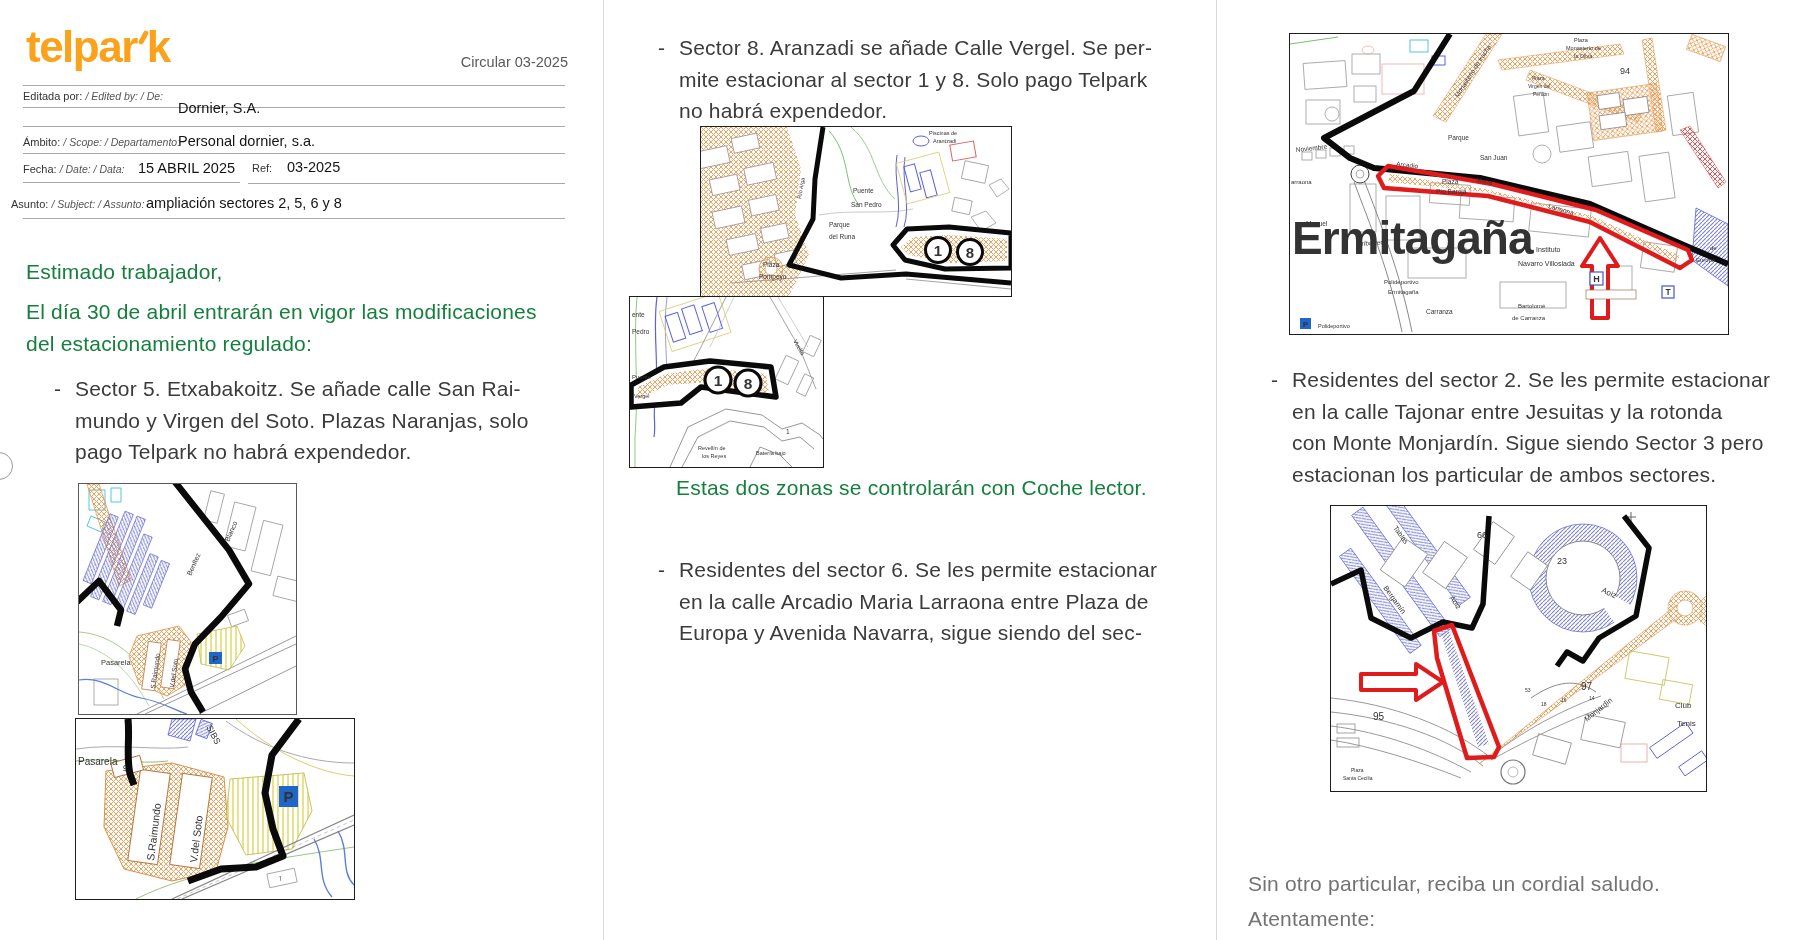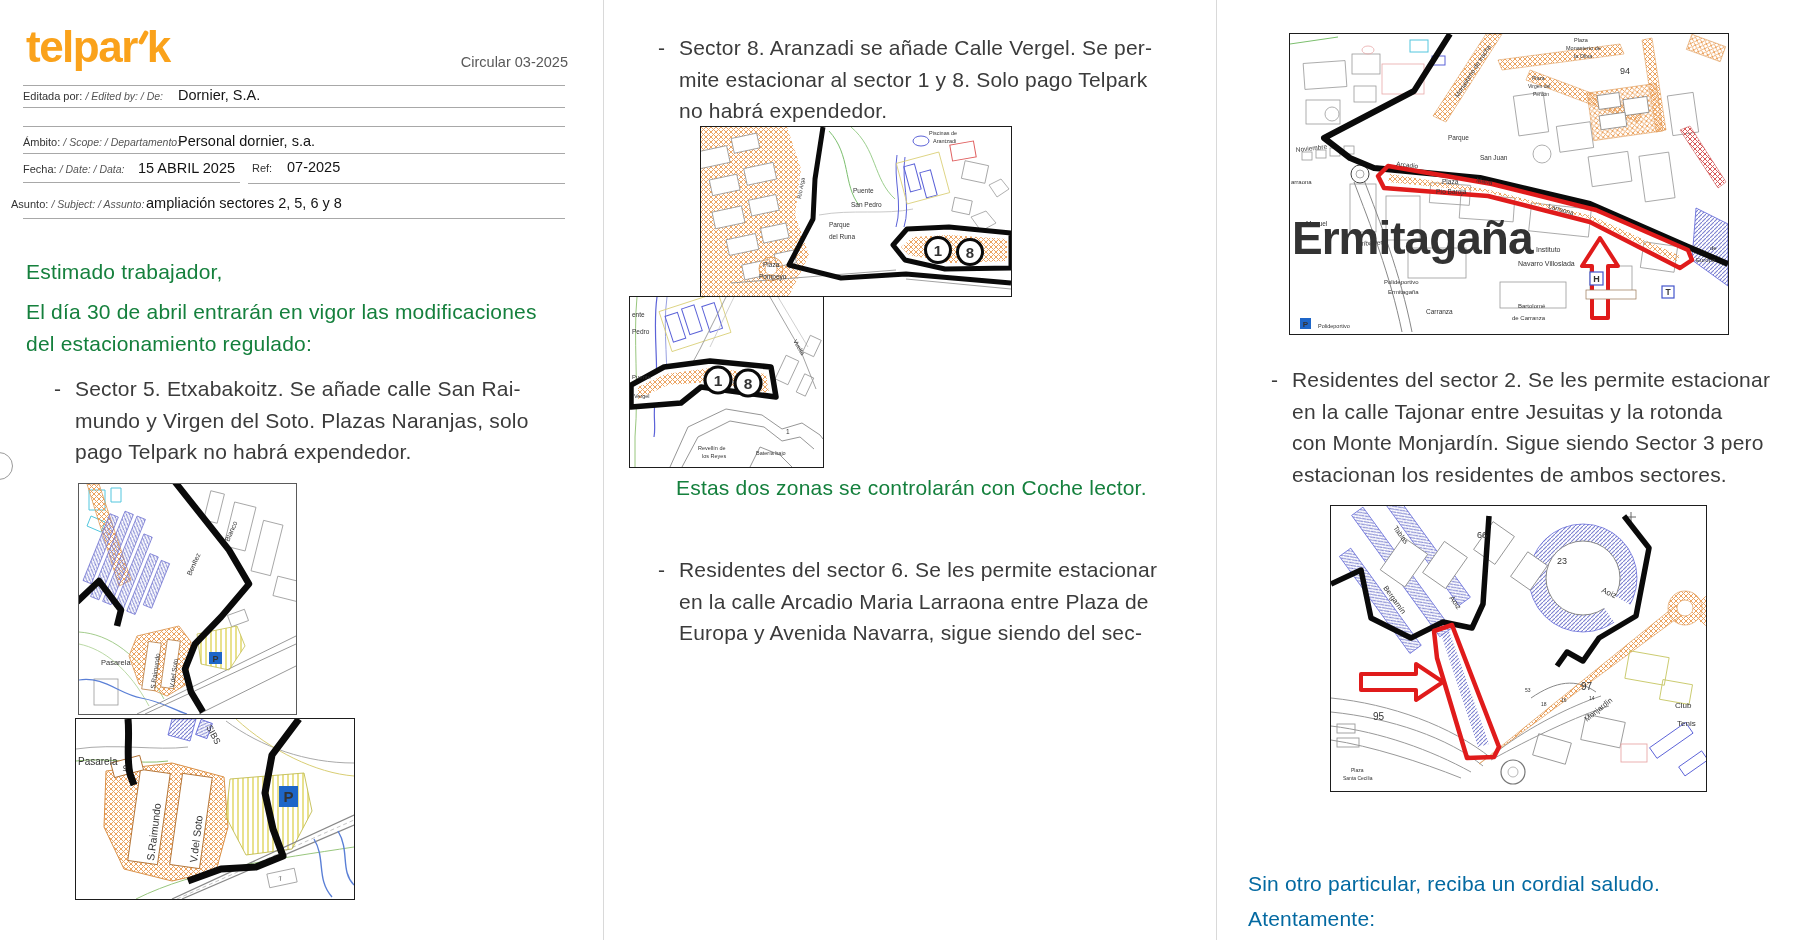--- a/index.html
+++ b/index.html
@@ -13,21 +13,21 @@
   .circular{position:absolute;left:370px;top:54px;width:198px;text-align:right;font-size:14.5px;color:#595959;}
   .hline{position:absolute;height:1px;background:#a8a8a8;}
   .flabel{position:absolute;font-size:11px;color:#333;white-space:nowrap;text-align:center;}
   .flabel .it{font-style:italic;color:#555;font-size:10.5px;}
   .fvalue{position:absolute;font-size:14.5px;color:#141414;white-space:nowrap;}
   
   .txt{position:absolute;font-size:21px;line-height:31.5px;letter-spacing:.2px;color:#15803d;white-space:nowrap;}
   .bullet{position:absolute;display:flex;font-size:21px;line-height:31.5px;letter-spacing:.2px;color:#3b3b3b;}
   .bullet .dash{width:21px;flex:none;}
   .bullet .lines div{white-space:nowrap;}
-  .closing{position:absolute;font-size:21px;line-height:35px;letter-spacing:.2px;color:#0369a1;white-space:nowrap;}
+  .closing{position:absolute;font-size:21px;line-height:35px;letter-spacing:.2px;color:#737373;white-space:nowrap;}
   
   .map{position:absolute;background:#fff;}
   .map svg{display:block;}
   .frame1{border:1px solid #5a5a5a;}
   .frame2{border:1.5px solid #1d1d1d;}
   svg text{font-family:"Liberation Sans",sans-serif;fill:#333;}
   .edge-circle{position:absolute;left:-15px;top:452px;width:26px;height:26px;border:1.5px solid #9a9a9a;border-radius:50%;}
 </style>
 </head>
 <body>
@@ -60,29 +60,29 @@
 
   <div class="hline" style="left:23px;top:85px;width:542px"></div>
   <div class="hline" style="left:23px;top:107px;width:542px"></div>
   <div class="hline" style="left:23px;top:126px;width:542px"></div>
   <div class="hline" style="left:23px;top:153px;width:542px"></div>
   <div class="hline" style="left:23px;top:182px;width:217px"></div>
   <div class="hline" style="left:248px;top:183px;width:317px"></div>
   <div class="hline" style="left:23px;top:218px;width:542px"></div>
 
   <div class="flabel" style="left:23px;top:90px"><span>Editada por:</span> <span class="it">/ Edited by: / De:</span></div>
-  <div class="fvalue" style="left:178px;top:87px">Dornier, S.A.</div>
+  <div class="fvalue" style="left:178px;top:100px">Dornier, S.A.</div>
 
   <div class="flabel" style="left:23px;top:136px"><span>Ámbito:</span> <span class="it">/ Scope: / Departamento:</span></div>
   <div class="fvalue" style="left:178px;top:133px">Personal dornier, s.a.</div>
 
   <div class="flabel" style="left:23px;top:163px"><span>Fecha:</span> <span class="it">/ Date: / Data:</span></div>
   <div class="fvalue" style="left:138px;top:160px">15 ABRIL 2025</div>
   <div class="flabel" style="left:252px;top:162px">Ref:</div>
-  <div class="fvalue" style="left:287px;top:159px">07-2025</div>
+  <div class="fvalue" style="left:287px;top:159px">03-2025</div>
 
   <div class="flabel" style="left:11px;top:198px"><span>Asunto:</span> <span class="it">/ Subject: / Assunto:</span></div>
   <div class="fvalue" style="left:146px;top:195px">ampliación sectores 2, 5, 6 y 8</div>
 
   <div class="txt" style="left:26px;top:256px">Estimado trabajador,</div>
   <div class="txt" style="left:26px;top:296px">
     <div>El día 30 de abril entrarán en vigor las modificaciones</div>
     <div>del estacionamiento regulado:</div>
   </div>
 
@@ -423,21 +423,21 @@
       <text x="15.5" y="293" text-anchor="middle" font-size="8" fill="#fff" font-weight="bold">P</text>
     </svg>
   </div>
 
   <div class="bullet" style="left:1271px;top:364px">
     <span class="dash">-</span>
     <div class="lines">
       <div>Residentes del sector 2. Se les permite estacionar</div>
       <div>en la calle Tajonar entre Jesuitas y la rotonda</div>
       <div>con Monte Monjardín. Sigue siendo Sector 3 pero</div>
-      <div>estacionan los residentes de ambos sectores.</div>
+      <div>estacionan los particular de ambos sectores.</div>
     </div>
   </div>
 
   <div class="map frame2" style="left:1330px;top:505px;width:375px;height:285px">
     <svg viewBox="0 0 375 285" width="375" height="285">
       <g transform="rotate(54 60 50)" fill="url(#pb)" stroke="#5B62D8" stroke-width="0.7">
         <rect x="10" y="10" width="130" height="14"></rect>
           <rect x="4" y="44" width="150" height="14"></rect>
           <rect x="30" y="78" width="120" height="14"></rect>
       </g>

